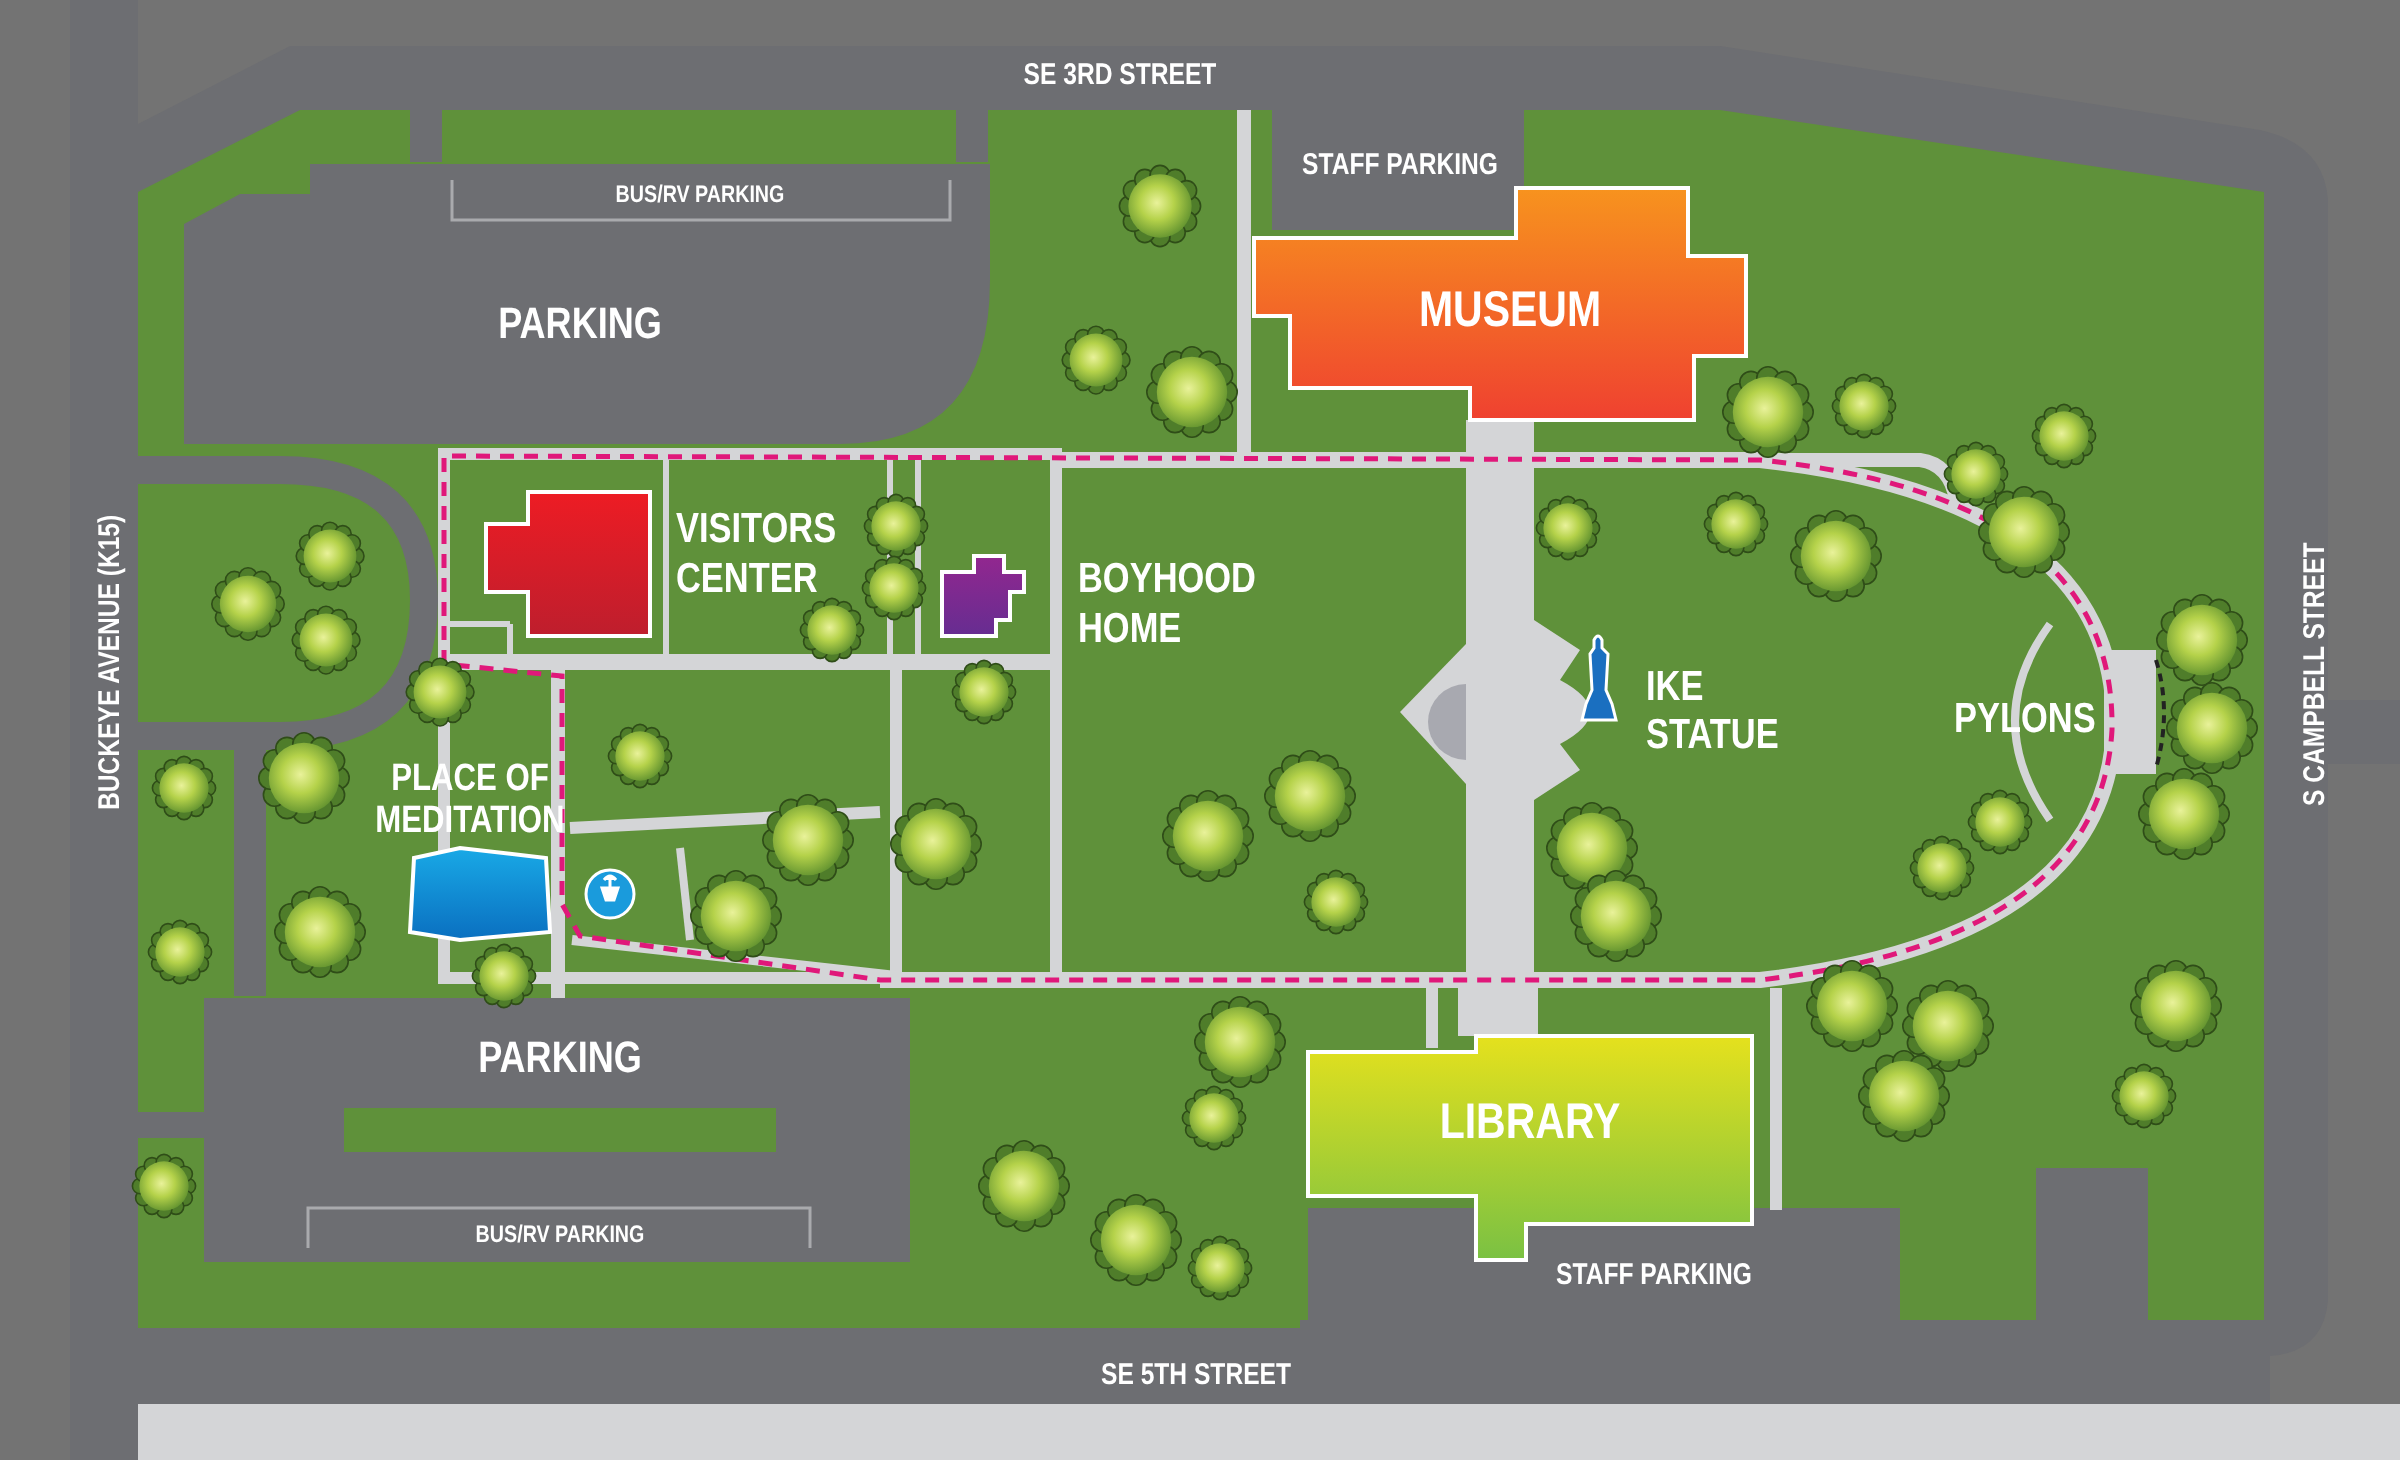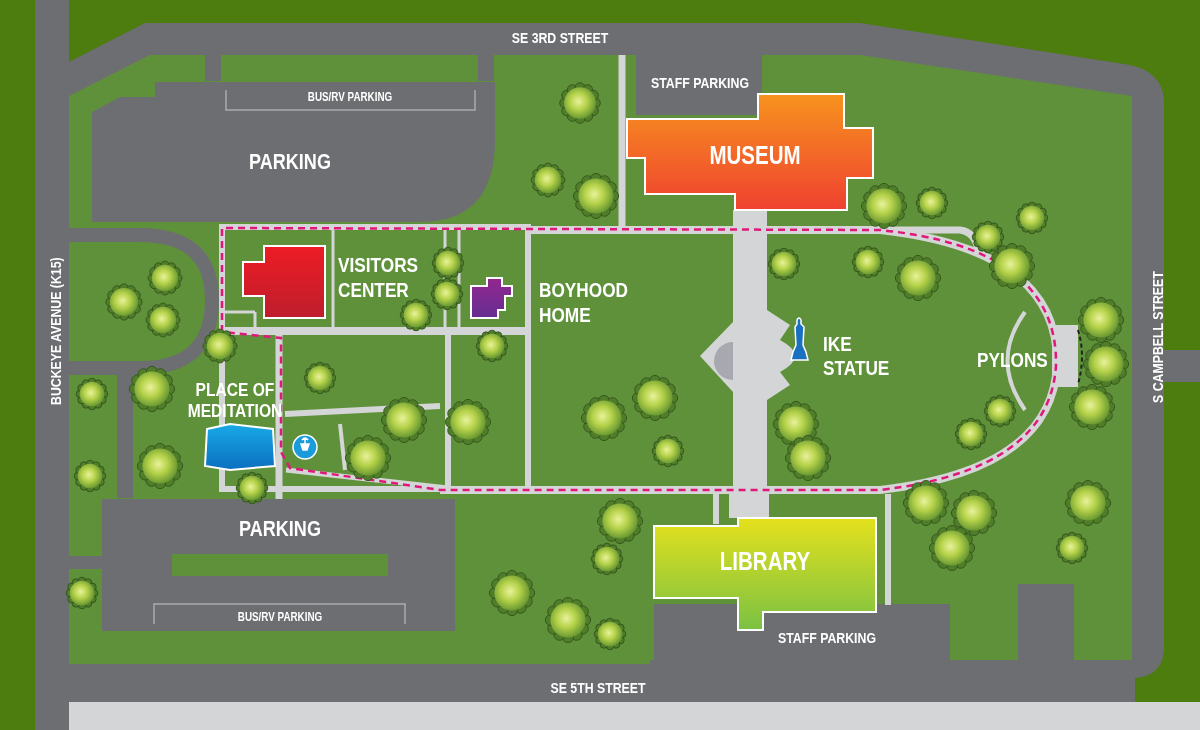--- a/index.html
+++ b/index.html
@@ -1,16 +1,16 @@
 <!DOCTYPE html>
 <html><head>
 <meta charset="utf-8">
 <style>
   html, body { margin: 0; padding: 0; background: #d4d5d7; }
-  #map { position: relative; width: 1200px; height: 730px; overflow: hidden; background: #4d7c0f; font-family: "Liberation Sans", sans-serif; }
+  #map { position: relative; width: 1200px; height: 730px; overflow: hidden; background: #737373; font-family: "Liberation Sans", sans-serif; }
   svg { position: absolute; left: 0; top: 0; }
   .lbl { position: absolute; color: #ffffff; font-family: "Liberation Sans", sans-serif; font-weight: bold; letter-spacing: 0px; line-height: 1; white-space: nowrap; transform: scaleX(0.82); transform-origin: left top; }
   .lbl.c { transform-origin: center top; text-align: center; }
   .street { font-size: 15px; }
   .big { font-size: 25px; }
   .mid { font-size: 21px; }
   .sm { font-size: 15px; }
   .xs { font-size: 12px; }
   .vert { transform: rotate(-90deg) scaleX(0.82); transform-origin: center center; }
   .hot { position: absolute; cursor: pointer; }

